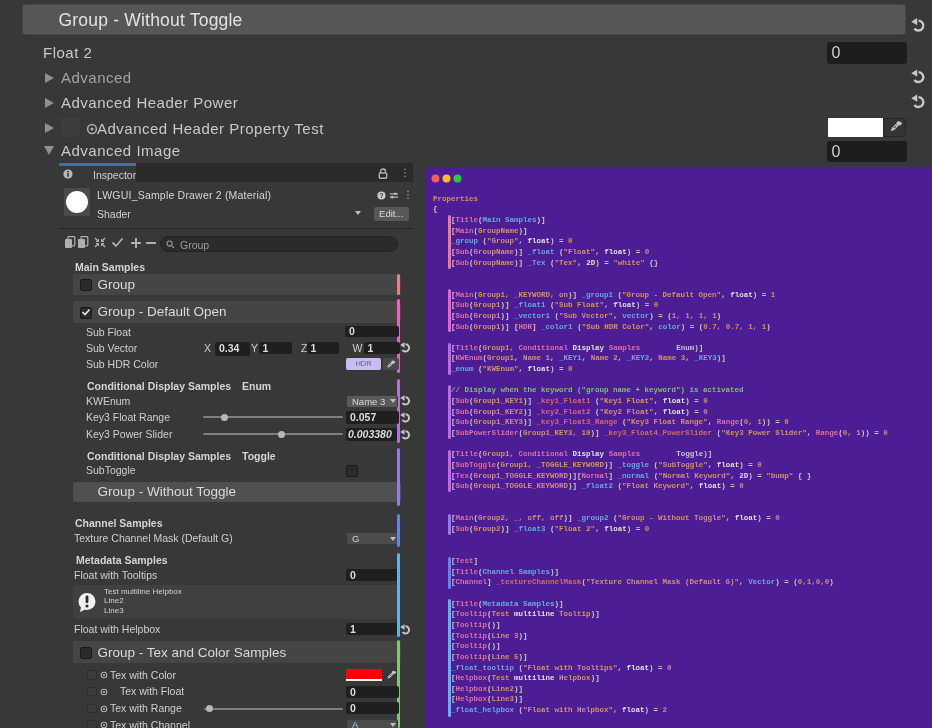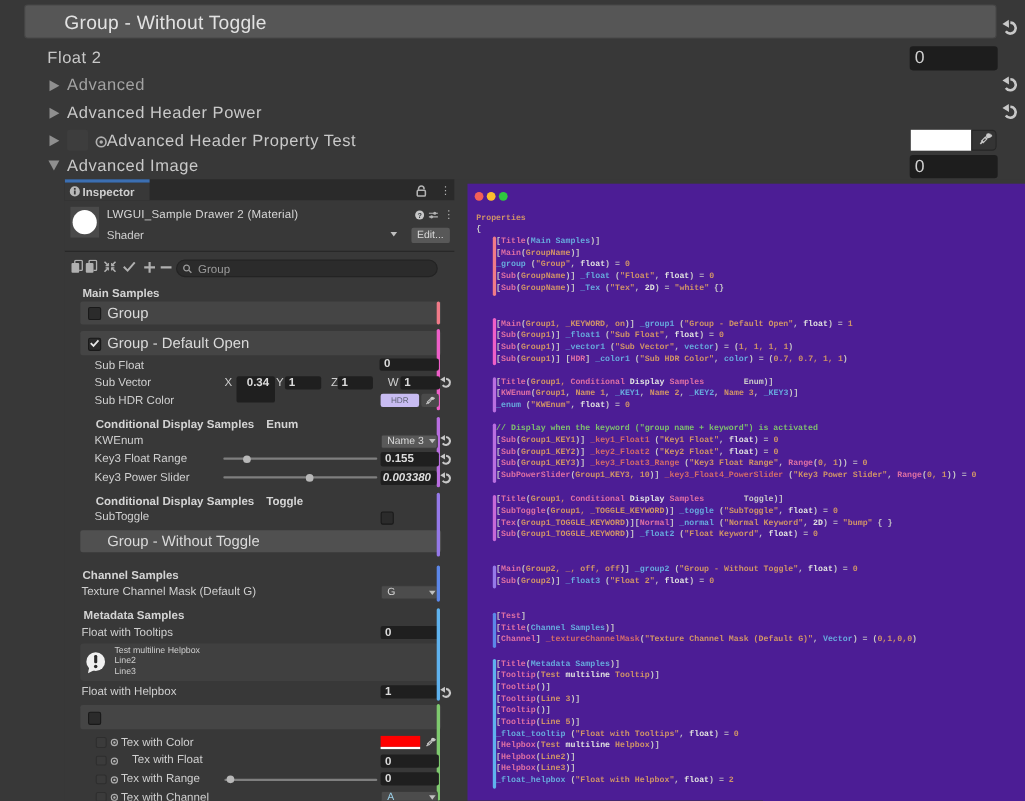--- a/index.html
+++ b/index.html
@@ -80,21 +80,21 @@
 <div class="abs" id="img" style="left:59px;top:163px;width:873px;height:565px;background:#383838;">
 
   <div class="abs" style="left:0;top:0;width:354px;height:19px;background:#2a2a2a;"></div>
   <div class="abs" style="left:0;top:2.5px;width:76.5px;height:16.5px;background:#383838;"></div>
   <div class="abs" style="left:0;top:0;width:76.5px;height:2.5px;background:#3c6fb2;"></div>
   <svg class="abs" style="left:4px;top:6px;" width="10" height="10" viewBox="0 0 10 10">
       <circle cx="5" cy="5" r="4.6" fill="#b8b8b8"></circle>
       <rect x="4.2" y="4.2" width="1.6" height="3.6" fill="#383838"></rect>
       <rect x="4.2" y="1.9" width="1.6" height="1.6" fill="#383838"></rect>
     </svg>
-  <div class="lbl" style="left:16px;top:5.5px;font-weight:bold;">Inspector</div>
+  <div class="lbl" style="left:34px;top:5.5px;">Inspector</div>
 
   <svg class="abs" style="left:318px;top:5px;" width="12" height="12" viewBox="0 0 12 12">
       <path d="M3.5 5 L3.5 3.5 A 2.5 2.5 0 0 1 8.5 3.5 L8.5 4" fill="none" stroke="#b4b4b4" stroke-width="1.4"></path>
       <rect x="2.3" y="5" width="7.4" height="5.2" rx="1" fill="none" stroke="#b4b4b4" stroke-width="1.4"></rect>
     </svg>
   <div class="abs" style="left:341px;top:3.5px;font-size:10px;color:#b4b4b4;">⋮</div>
 
   <div class="abs" style="left:4.5px;top:25px;width:26.5px;height:27.5px;background:#4a4a4a;"></div>
   <div class="abs" style="left:6.5px;top:27.5px;width:22px;height:22px;border-radius:50%;background:#ffffff;"></div>
   <div class="lbl" style="left:38px;top:26px;color:#d6d6d6;letter-spacing:0.2px;">LWGUI_Sample Drawer 2 (Material)</div>
@@ -154,21 +154,21 @@
   <svg class="abs" style="left:22px;top:144px;" width="10" height="10" viewBox="0 0 10 10">
       <path d="M1.5 5 L4 7.5 L8.5 2.5" fill="none" stroke="#e8e8e8" stroke-width="1.6"></path>
     </svg>
   <div class="gtxt" style="top:141px;">Group - Default Open</div>
   <div class="vline" style="top:136px;height:74px;background:#ee5fc8;"></div>
 
   <div class="lbl" style="left:27px;top:162.5px;">Sub Float</div>
   <div class="fld" style="left:286px;top:162.5px;width:50px;height:11.5px;line-height:11.5px;">0</div>
 
   <div class="lbl" style="left:145px;top:178.5px;">X</div>
-  <div class="fld" style="left:156px;top:178.5px;width:31px;height:24px;line-height:12px;text-align:center;">0.34</div>
+  <div class="fld" style="left:156px;top:178.5px;width:31px;height:14px;line-height:12px;">0.34</div>
   <div class="lbl" style="left:192px;top:178.5px;">Y</div>
   <div class="fld" style="left:199.5px;top:178.5px;width:29px;height:12px;line-height:12px;">1</div>
   <div class="lbl" style="left:242px;top:178.5px;">Z</div>
   <div class="fld" style="left:247.5px;top:178.5px;width:28px;height:12px;line-height:12px;">1</div>
   <div class="lbl" style="left:293.5px;top:178.5px;">W</div>
   <div class="fld" style="left:304.6px;top:178.5px;width:32.9px;height:12px;line-height:12px;">1</div>
   <div class="lbl" style="left:27px;top:178.5px;">Sub Vector</div>
 
   <div class="lbl" style="left:27px;top:194.5px;">Sub HDR Color</div>
   <div class="abs" style="left:287px;top:195px;width:35px;height:11.5px;background:#c8bcf2;border-radius:2px;color:#63677a;font-size:7.5px;line-height:11.5px;text-align:center;">HDR</div>
@@ -186,21 +186,21 @@
   <div class="blbl" style="left:183px;top:217px;">Enum</div>
   <div class="vline" style="top:216px;height:64px;background:#b96ee0;"></div>
 
   <div class="lbl" style="left:27px;top:231.5px;">KWEnum</div>
   <div class="drp" style="left:287px;top:231.5px;width:52px;height:13px;line-height:11px;background:#595959;">Name 3</div>
   <div class="abs" style="left:331px;top:236px;width:0;height:0;border-top:4px solid #c0c0c0;border-left:3px solid transparent;border-right:3px solid transparent;"></div>
 
   <div class="lbl" style="left:27px;top:248px;">Key3 Float Range</div>
   <div class="track" style="left:143.5px;top:253px;width:140px;"></div>
   <div class="knob" style="left:162px;top:250.5px;"></div>
-  <div class="fld" style="left:287px;top:247.5px;width:49px;height:13px;line-height:13px;">0.155</div>
+  <div class="fld" style="left:287px;top:247.5px;width:49px;height:13px;line-height:13px;">0.057</div>
 
   <div class="lbl" style="left:27px;top:265px;">Key3 Power Slider</div>
   <div class="track" style="left:143.5px;top:270px;width:140px;"></div>
   <div class="knob" style="left:219px;top:267.5px;"></div>
   <div class="fld" style="left:287px;top:264.5px;width:49px;height:13px;line-height:13px;padding-left:2px;font-style:italic;">0.003380</div>
 
   <div class="blbl" style="left:28px;top:287px;">Conditional Display Samples</div>
   <div class="blbl" style="left:183px;top:287px;">Toggle</div>
   <div class="lbl" style="left:27px;top:301px;">SubToggle</div>
   <div class="cbx" style="left:287px;top:301.5px;"></div>
@@ -225,20 +225,21 @@
       <rect x="8.6" y="3.5" width="2.8" height="7.5" rx="1.2" fill="#2a2a2a"></rect>
       <circle cx="10" cy="14" r="1.6" fill="#2a2a2a"></circle>
     </svg>
   <div class="abs" style="left:45px;top:423.5px;font-size:8px;line-height:9.8px;color:#cfcfcf;">Test multiline Helpbox<br>Line2<br>Line3</div>
   <div class="lbl" style="left:15px;top:460px;">Float with Helpbox</div>
   <div class="fld" style="left:287px;top:460px;width:49px;height:12px;line-height:12px;">1</div>
   <div class="vline" style="top:390px;height:84px;background:#5fb2ee;"></div>
 
   <div class="gbar" style="top:478.4px;"></div>
   <div class="cbx" style="top:483.5px;"></div>
+  <div class="gtxt" style="top:481.5px;">Group - Tex and Color Samples</div>
   <div class="vline" style="top:477px;height:88px;background:#7ec96e;"></div>
 
   <div class="cbx" style="left:28.4px;top:507px;width:9.5px;height:9.5px;background:#3b3b3b;border-color:#2e2e2e;"></div>
   <svg class="abs" style="left:41px;top:508px;" width="8" height="8" viewBox="0 0 12 12">
       <circle cx="6" cy="6" r="4.2" fill="none" stroke="#b0b0b0" stroke-width="1.6"></circle>
       <circle cx="6" cy="6" r="1.6" fill="#b0b0b0"></circle>
     </svg>
   <div class="lbl" style="left:51px;top:505.6px;">Tex with Color</div>
   <div class="abs" style="left:286.7px;top:505.9px;width:36px;height:10px;background:#ff0000;"></div>
   <div class="abs" style="left:286.7px;top:515.9px;width:36px;height:2.5px;background:#ffffff;"></div>

